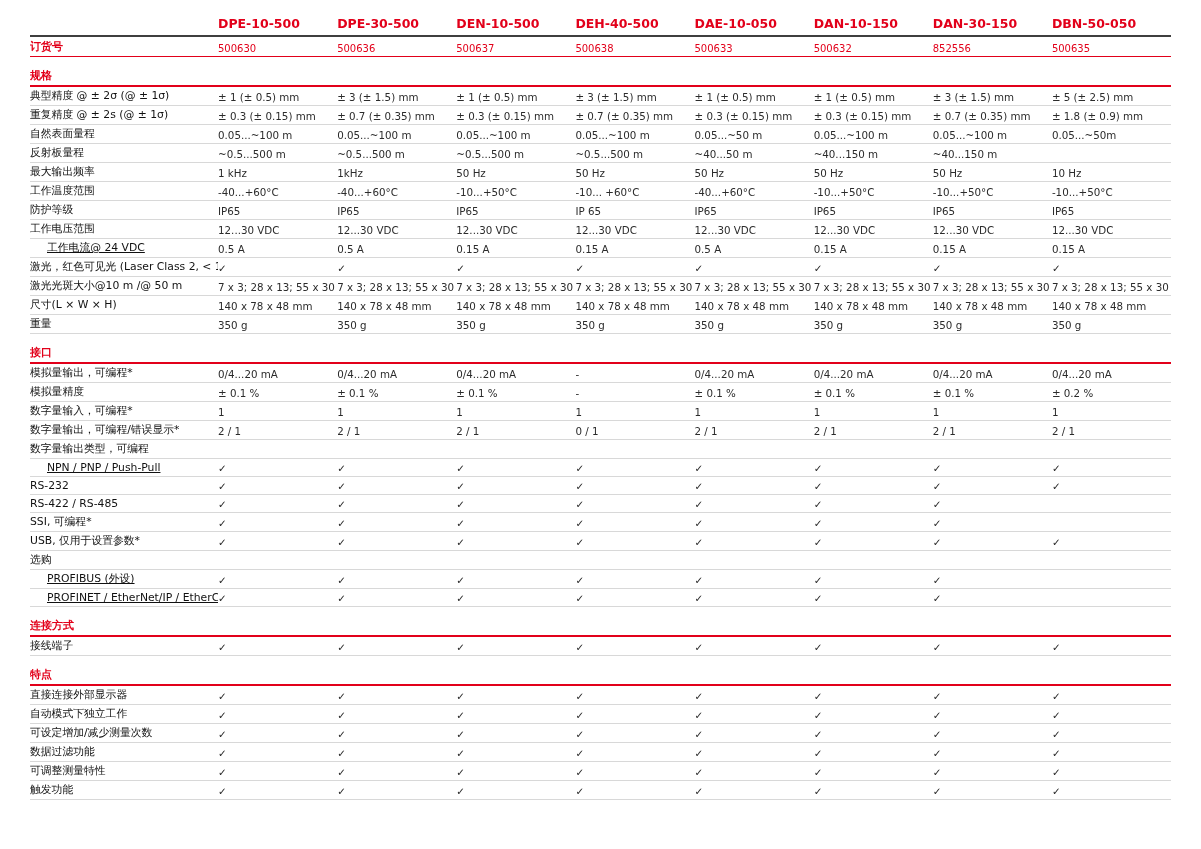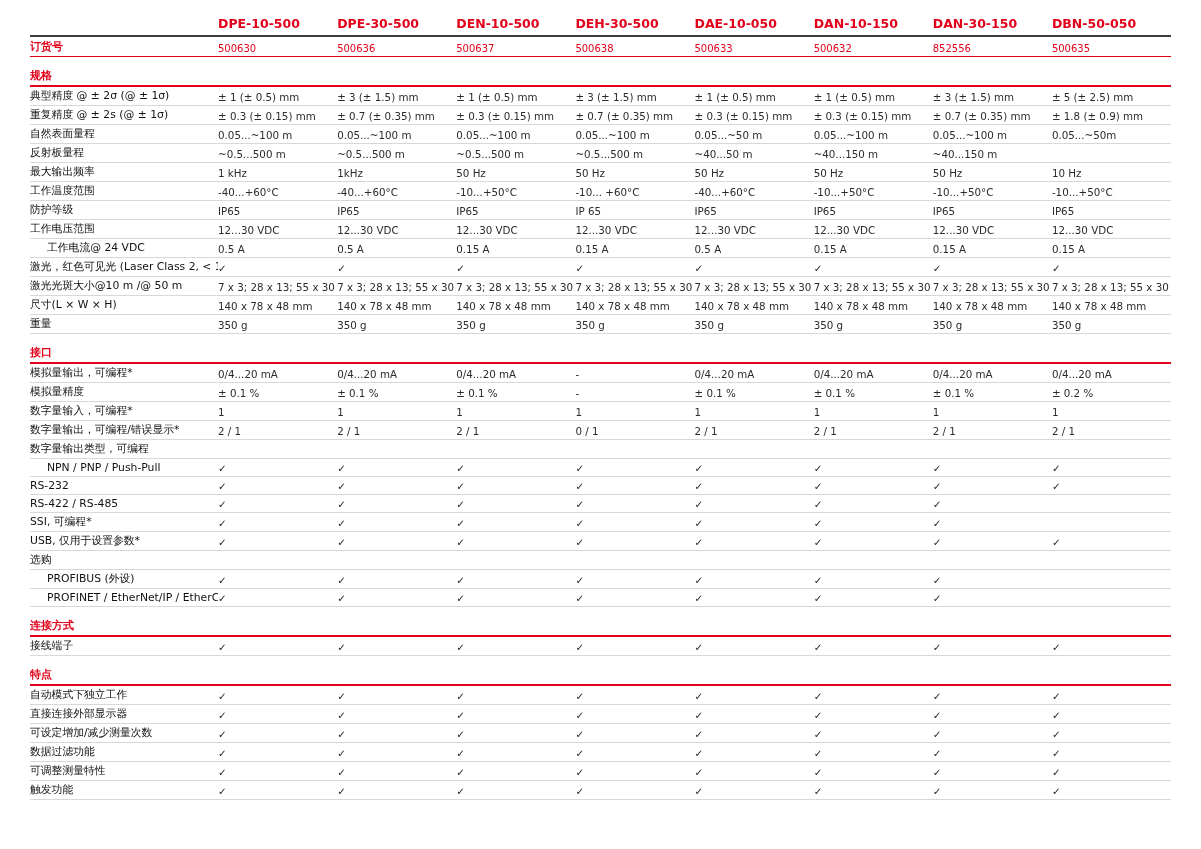--- a/index.html
+++ b/index.html
@@ -35,21 +35,21 @@
     border-bottom: 2px solid #e2001a;
   }
 
   tr.data-row td {
     font-size: 10.3px; color: #2b2b2b;
     padding: 2px 4px 2px 0;
     border-bottom: 1px solid #d8d8d8;
     height: 16px;
   }
   tr.data-row td.row-label { color: #111111; font-size: 10.8px; }
-  tr.data-row td.row-label.indent { padding-left: 17px; }
+  tr.data-row td.row-label.indent { padding-left: 17px; text-decoration: underline; }
   tr.subheader-row td.row-label { font-size: 10.8px; margin-left: 36px; }
   td.check-cell { font-size: 10px; color: #222; }
 </style>
 </head>
 <body>
 
 <div class="page">
   <table class="spec" id="spec-table">
     <colgroup id="spec-colgroup">
         <col class="label-col">
@@ -61,21 +61,21 @@
         <col class="val-col">
         <col class="val-col">
         <col class="val-col">
       </colgroup>
     <tbody id="spec-body">
         <tr class="product-row">
           <td class="row-label"></td>
           <td>DPE-10-500</td>
           <td>DPE-30-500</td>
           <td>DEN-10-500</td>
-          <td>DEH-30-500</td>
+          <td>DEH-40-500</td>
           <td>DAE-10-050</td>
           <td>DAN-10-150</td>
           <td>DAN-30-150</td>
           <td>DBN-50-050</td>
         </tr>
         <tr class="order-row">
           <td class="row-label">订货号</td>
           <td>500630</td>
           <td>500636</td>
           <td>500637</td>
@@ -388,32 +388,32 @@
           <td class="check-cell">✓</td>
           <td class="check-cell">✓</td>
           <td class="check-cell">✓</td>
           <td class="check-cell">✓</td>
           <td class="check-cell">✓</td>
         </tr>
         <tr class="section-row">
           <td colspan="9">特点</td>
         </tr>
         <tr class="data-row">
+          <td class="row-label">直接连接外部显示器</td>
+          <td class="check-cell">✓</td>
+          <td class="check-cell">✓</td>
+          <td class="check-cell">✓</td>
+          <td class="check-cell">✓</td>
+          <td class="check-cell">✓</td>
+          <td class="check-cell">✓</td>
+          <td class="check-cell">✓</td>
+          <td class="check-cell">✓</td>
+        </tr>
+        <tr class="data-row">
           <td class="row-label">自动模式下独立工作</td>
-          <td class="check-cell">✓</td>
-          <td class="check-cell">✓</td>
-          <td class="check-cell">✓</td>
-          <td class="check-cell">✓</td>
-          <td class="check-cell">✓</td>
-          <td class="check-cell">✓</td>
-          <td class="check-cell">✓</td>
-          <td class="check-cell">✓</td>
-        </tr>
-        <tr class="data-row">
-          <td class="row-label">直接连接外部显示器</td>
           <td class="check-cell">✓</td>
           <td class="check-cell">✓</td>
           <td class="check-cell">✓</td>
           <td class="check-cell">✓</td>
           <td class="check-cell">✓</td>
           <td class="check-cell">✓</td>
           <td class="check-cell">✓</td>
           <td class="check-cell">✓</td>
         </tr>
         <tr class="data-row">

